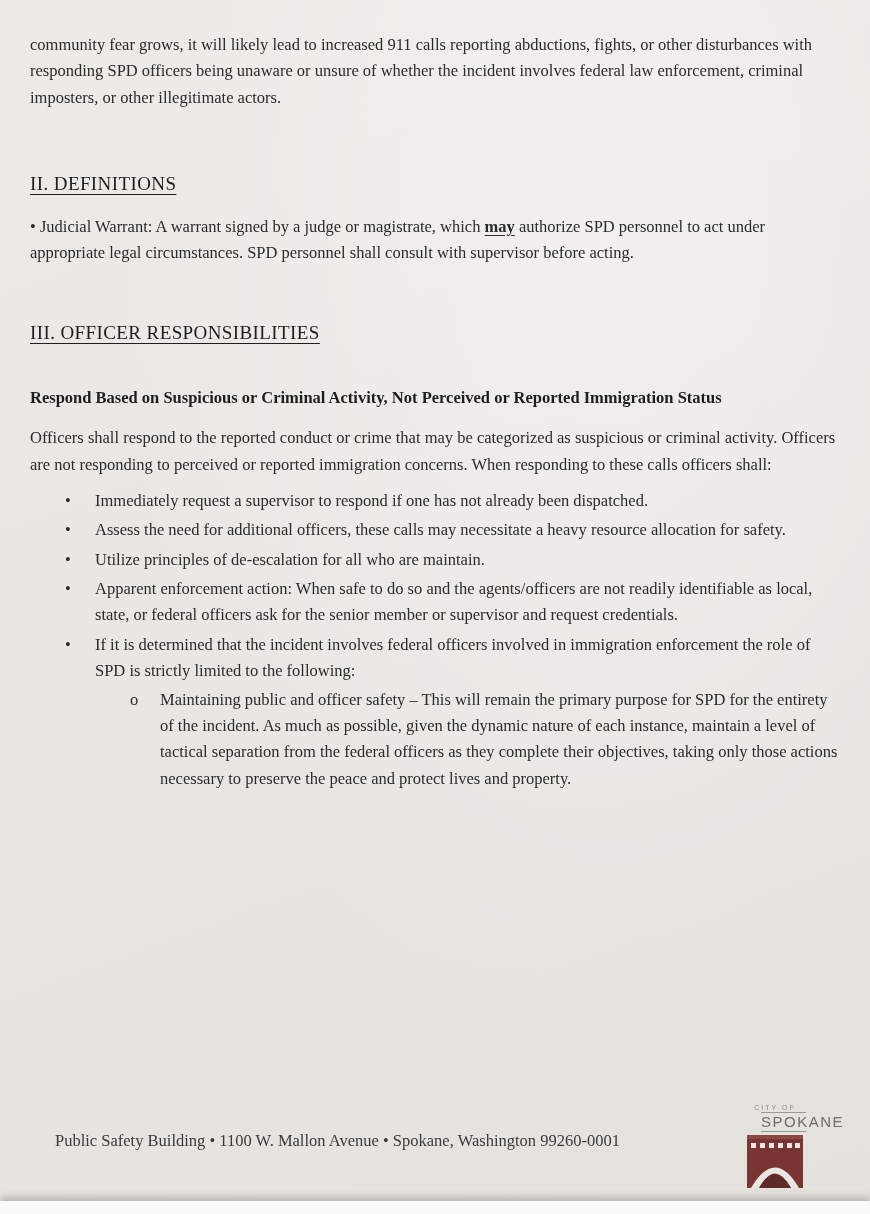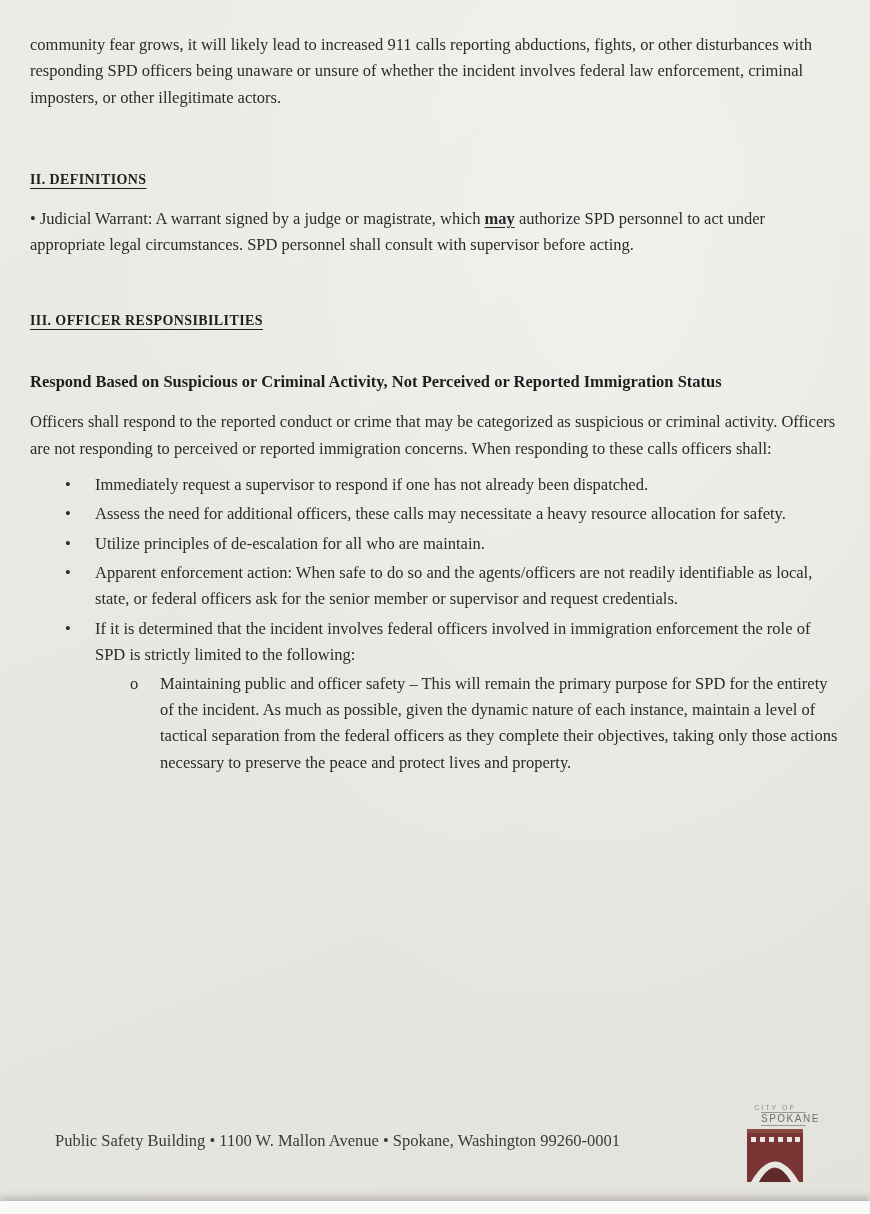--- a/index.html
+++ b/index.html
@@ -29,22 +29,22 @@
   }
   .content {
     position: absolute;
     left: 30px; top: 32px;
     width: 810px;
   }
   p { margin: 0; }
   .intro { width: 812px; }
   .section-heading {
     margin: 0;
-    font-size: 14px;
-    font-weight: bold;
+    font-size: 19px;
+    font-weight: normal;
     letter-spacing: 0.4px;
     color: #1e1e1e;
     text-decoration: underline;
     text-underline-offset: 4px;
   }
   .h-definitions { margin-top: 58px; }
   .h-responsibilities { margin-top: 52px; }
   .def { margin-top: 14px; }
   .def-first { margin-top: 42px; }
   .emph { font-weight: bold; text-decoration: underline; text-underline-offset: 3px; }
@@ -96,21 +96,21 @@
   .logo-cityof {
     font-family: "Liberation Sans", sans-serif;
     font-size: 7px;
     letter-spacing: 2px;
     color: #8a8а86;
     color: #8c8a86;
     line-height: 1;
   }
   .logo-name {
     font-family: "Liberation Sans", sans-serif;
-    font-size: 10px;
+    font-size: 15px;
     letter-spacing: 1.5px;
     color: #6f6d69;
     line-height: 1.2;
     border-top: 1px solid #9a9894;
     border-bottom: 1px solid #9a9894;
     margin: 1px 0 1px 17px;
   }
   .logo-bridge { display: block; margin: 0 auto; }
 </style>
 </head>

